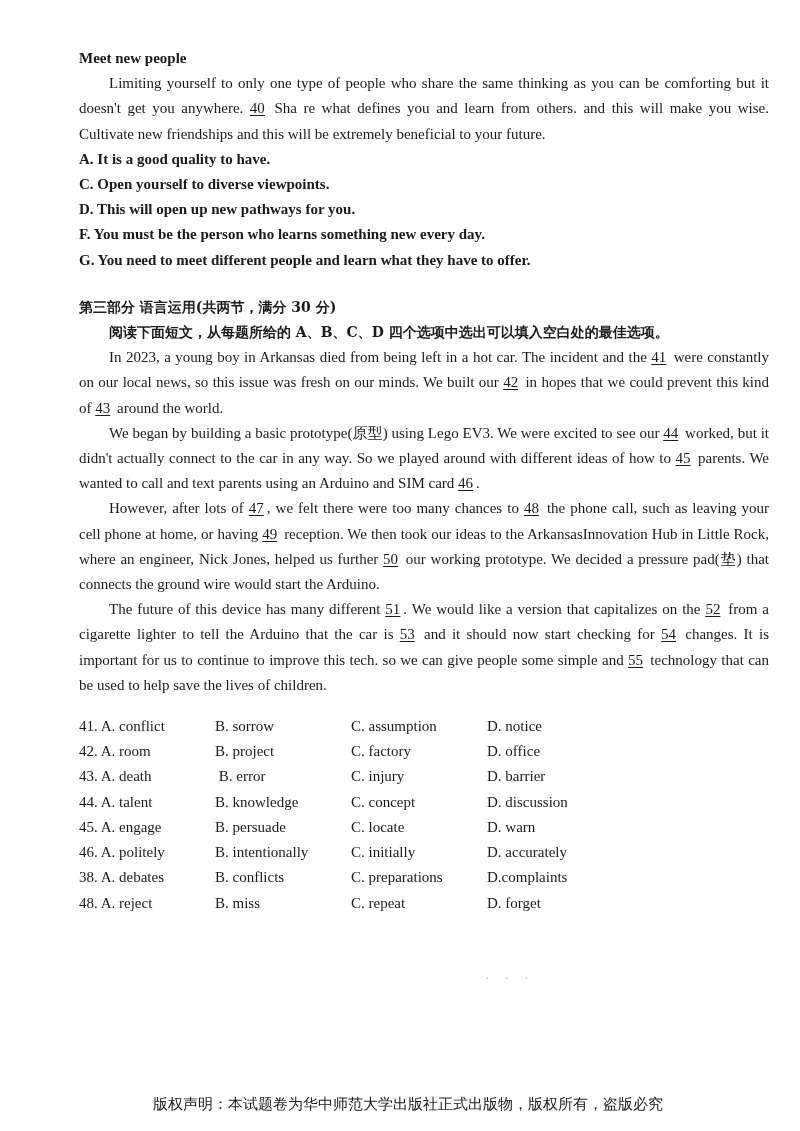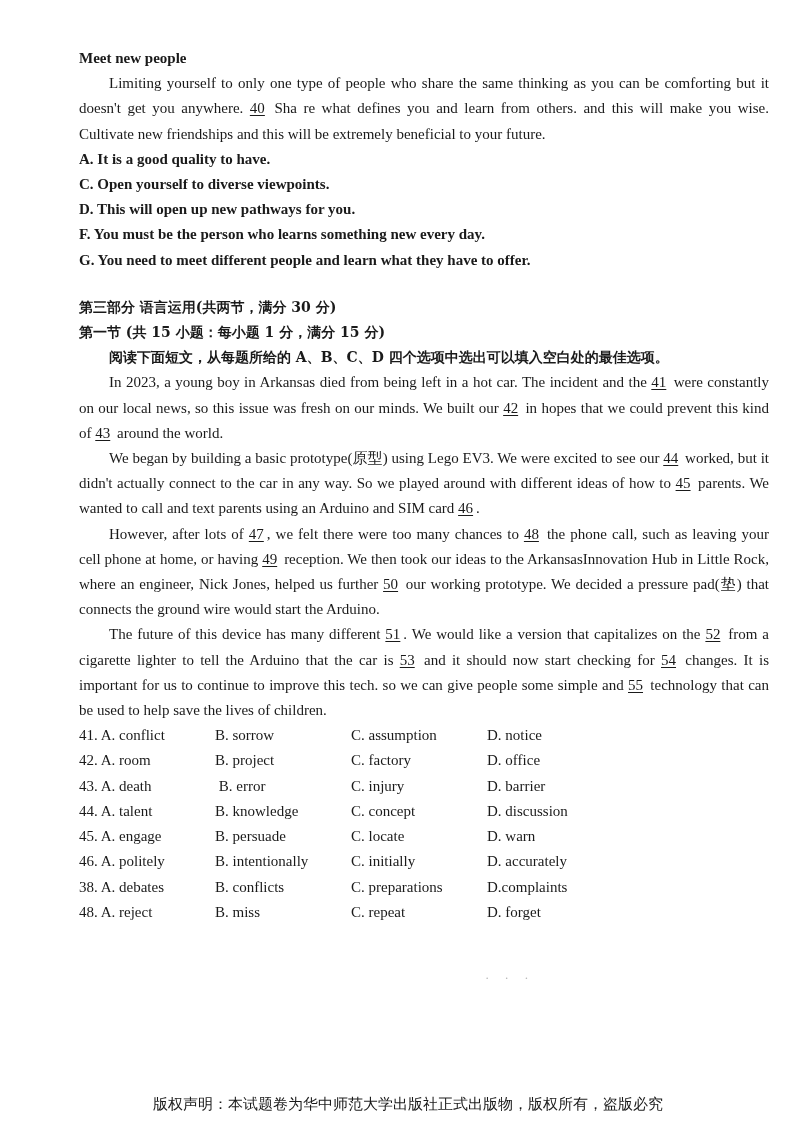--- a/index.html
+++ b/index.html
@@ -5,21 +5,21 @@
   html, body { margin: 0; padding: 0; background: #ffffff; }
   body { width: 800px; height: 1131px; position: relative; overflow: hidden;
          font-family: "Liberation Serif", "DejaVu Serif", serif; color: #1a1a1a; }
   .page { position: absolute; left: 79px; top: 46px; width: 690px; }
   .line { font-size: 15px; line-height: 25.2px; white-space: nowrap; font-weight: bold; }
   .para { font-size: 15px; line-height: 25.2px; text-align: justify; text-align-last: left; }
   .indent { text-indent: 30px; }
   .blank { text-decoration: underline; text-underline-offset: 2px; padding-right: 3px; }
   .cn { font-family: "DejaVu Serif", "Liberation Serif", serif; font-size: 14px; }
   .gap { height: 22px; }
-  .opts { margin-top: 0; }
+  .opts { margin-top: 16px; }
   .opt-row { display: flex; font-size: 15px; line-height: 25.2px; }
   .c1 { width: 136px; }
   .c2 { width: 136px; }
   .c3 { width: 136px; }
   .c4 { width: 136px; }
   .footer { position: absolute; left: 0; width: 800px; text-align: center; }
   .pg { top: 1100px; font-size: 14px; font-family: "DejaVu Serif", serif; margin-top: 47px; }
   .copy { top: 1095px; font-size: 15px; font-family: "DejaVu Serif", serif; padding-left: 8px; }
   .wm { position: absolute; left: 485px; top: 970px; color: #9a9a9a; font-size: 13px; opacity: 0.7; letter-spacing: 6px; }
 </style>
@@ -31,21 +31,20 @@
   <div class="para indent"><span>Limiting yourself to only one type of people who share the same thinking as you can be comforting but it doesn't get you anywhere. </span><span class="blank">40</span><span> Sha re what defines you and learn from others. and this will make you wise. Cultivate new friendships and this will be extremely beneficial to your future.</span></div>
 
   <div class="line">A. It is a good quality to have.</div>
   <div class="line">C. Open yourself to diverse viewpoints.</div>
   <div class="line">D. This will open up new pathways for you.</div>
   <div class="line">F. You must be the person who learns something new every day.</div>
   <div class="line">G. You need to meet different people and learn what they have to offer.</div>
 
   <div class="gap"></div>
   <div class="line cn">第三部分 语言运用(共两节，满分 30 分)</div>
-  <div class="line cn">第一节 (共 15 小题：每小题 1 分，满分 15 分)</div>
   <div class="line cn indent">阅读下面短文，从每题所给的 A、B、C、D 四个选项中选出可以填入空白处的最佳选项。</div>
 
   <div class="para indent">
     <span>In 2023, a young boy in Arkansas died from being left in a hot car. The incident and the </span><span class="blank">41</span><span> were constantly on our local news, so this issue was fresh on our minds. We built our </span><span class="blank">42</span><span> in hopes that we could prevent this kind of </span><span class="blank">43</span><span> around the world.</span>
   </div>
   <div class="para indent">
     <span>We began by building a basic prototype(原型) using Lego EV3. We were excited to see our </span><span class="blank">44</span><span> worked, but it didn't actually connect to the car in any way. So we played around with different ideas of how to </span><span class="blank">45</span><span> parents. We wanted to call and text parents using an Arduino and SIM card </span><span class="blank">46</span><span>.</span>
   </div>
   <div class="para indent">
     <span>However, after lots of </span><span class="blank">47</span><span>, we felt there were too many chances to </span><span class="blank">48</span><span> the phone call, such as leaving your cell phone at home, or having </span><span class="blank">49</span><span> reception. We then took our ideas to the ArkansasInnovation Hub in Little Rock, where an engineer, Nick Jones, helped us further </span><span class="blank">50</span><span> our working prototype. We decided a pressure pad(垫) that connects the ground wire would start the Arduino.</span>

